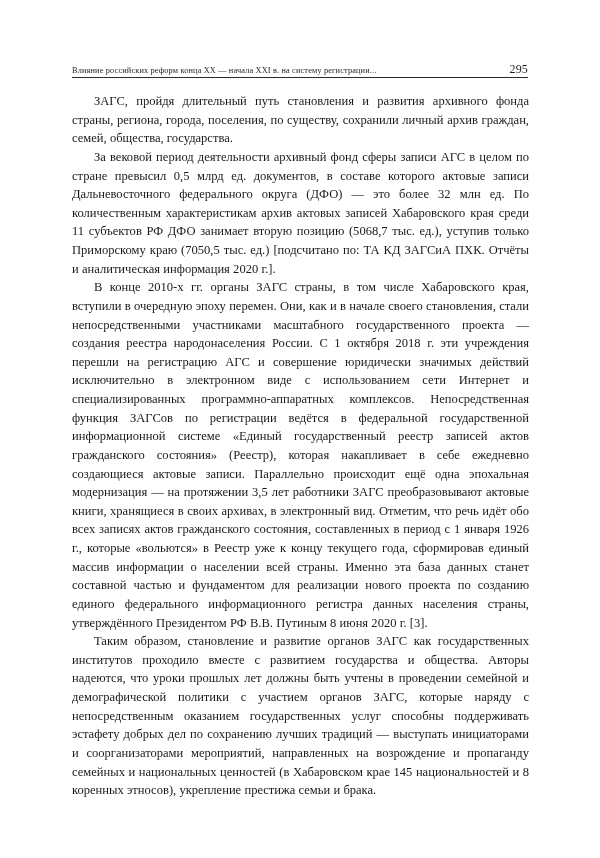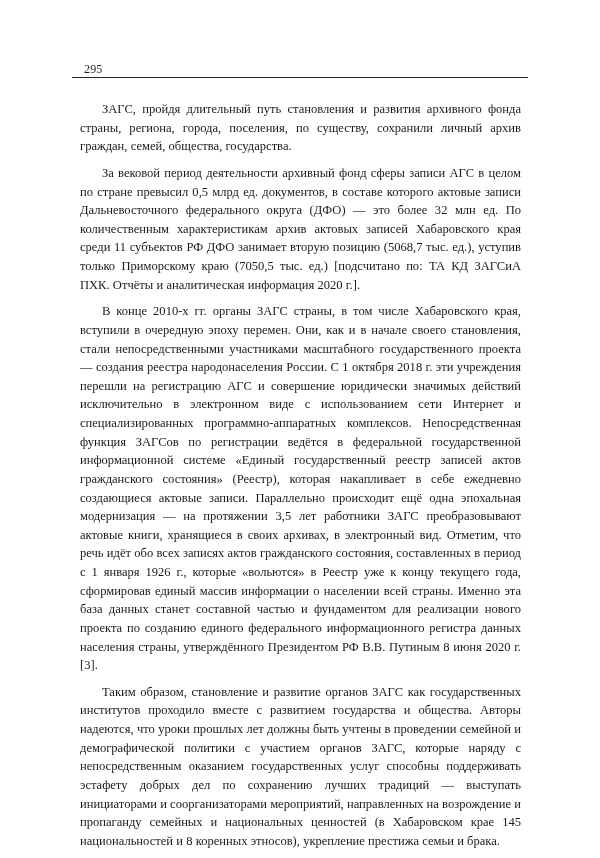--- a/index.html
+++ b/index.html
@@ -52,35 +52,36 @@
     height: 1px;
     background: #2a2a2a;
   }
   .body-text {
     position: absolute;
     left: 72px;
     top: 92px;
     width: 457px;
   }
   .body-text p {
-    margin: 8px;
+    margin: 0;
     font-size: 12.55px;
     line-height: 18.63px;
     text-align: justify;
     text-indent: 22px;
     hyphens: manual;
     word-spacing: 0.1px;
   }
 </style>
 </head>
 <body>
 
 <div class="page">
 
   <div class="running-head">
+    <span class="rh-title">Влияние российских реформ конца XX — начала XXI в. на систему регистрации...</span>
     <span class="rh-folio">295</span>
   </div>
 
   <div class="head-rule"></div>
 
   <div class="body-text">
     <p>ЗАГС, пройдя длительный путь становления и развития архивного фонда страны, региона, города, поселения, по существу, сохранили личный архив граждан, семей, общества, государства.</p>
     <p>За вековой период деятельности архивный фонд сферы записи АГС в целом по стране превысил 0,5 млрд ед. документов, в составе которого актовые записи Дальневосточного федерального округа (ДФО) — это более 32 млн ед. По количественным характеристикам архив актовых записей Хабаровского края среди 11 субъектов РФ ДФО занимает вторую позицию (5068,7 тыс. ед.), уступив только Приморскому краю (7050,5 тыс. ед.) [подсчитано по: ТА КД ЗАГСиА ПХК. Отчёты и аналитическая информация 2020 г.].</p>
     <p>В конце 2010-х гг. органы ЗАГС страны, в том числе Хабаровского края, вступили в очередную эпоху перемен. Они, как и в начале своего становления, стали непосредственными участниками масштабного государственного проекта — создания реестра народонаселения России. С 1 октября 2018 г. эти учреждения перешли на регистрацию АГС и совершение юридически значимых действий исключительно в электронном виде с использованием сети Интернет и специализированных программно-аппаратных комплексов. Непосредственная функция ЗАГСов по регистрации ведётся в федеральной государственной информационной системе «Единый государственный реестр записей актов гражданского состояния» (Реестр), которая накапливает в себе ежедневно создающиеся актовые записи. Параллельно происходит ещё одна эпохальная модернизация — на протяжении 3,5 лет работники ЗАГС преобразовывают актовые книги, хранящиеся в своих архивах, в электронный вид. Отметим, что речь идёт обо всех записях актов гражданского состояния, составленных в период с 1 января 1926 г., которые «вольются» в Реестр уже к концу текущего года, сформировав единый массив информации о населении всей страны. Именно эта база данных станет составной частью и фундаментом для реализации нового проекта по созданию единого федерального информационного регистра данных населения страны, утверждённого Президентом РФ В.В. Путиным 8 июня 2020 г. [3].</p>
     <p>Таким образом, становление и развитие органов ЗАГС как государственных институтов проходило вместе с развитием государства и общества. Авторы надеются, что уроки прошлых лет должны быть учтены в проведении семейной и демографической политики с участием органов ЗАГС, которые наряду с непосредственным оказанием государственных услуг способны поддерживать эстафету добрых дел по сохранению лучших традиций — выступать инициаторами и соорганизаторами мероприятий, направленных на возрождение и пропаганду семейных и национальных ценностей (в Хабаровском крае 145 национальностей и 8 коренных этносов), укрепление престижа семьи и брака.</p>

